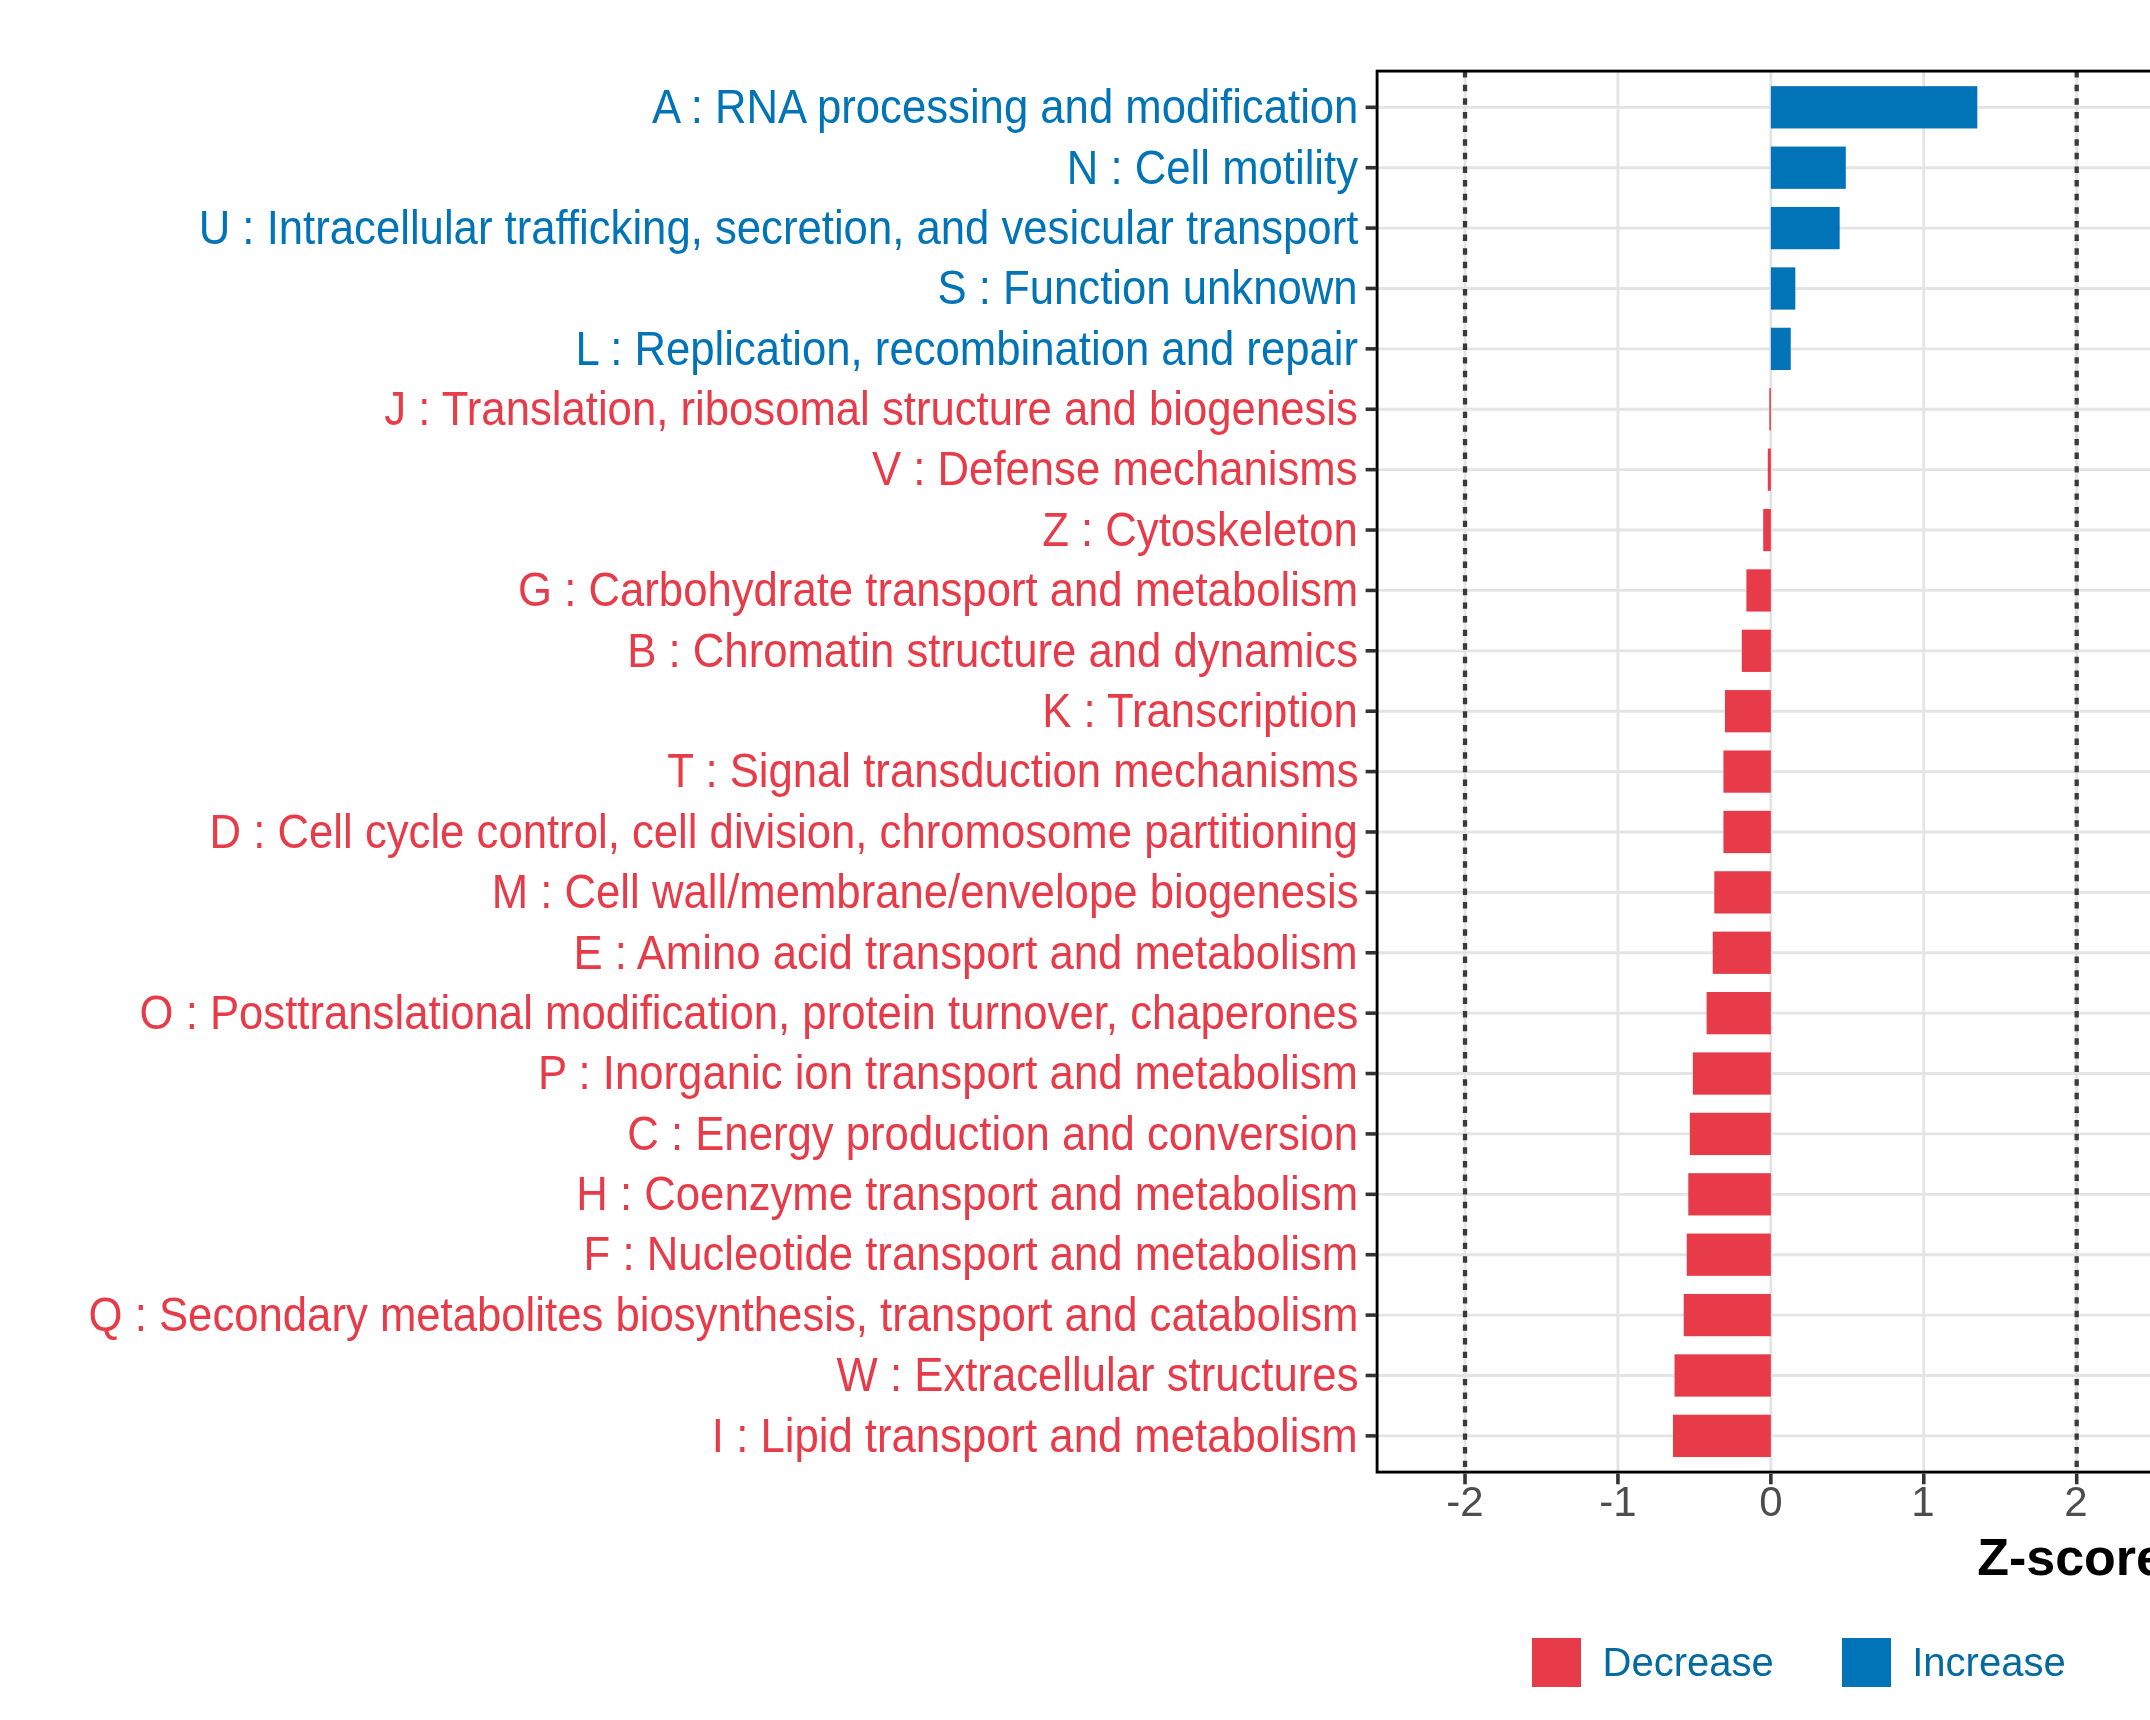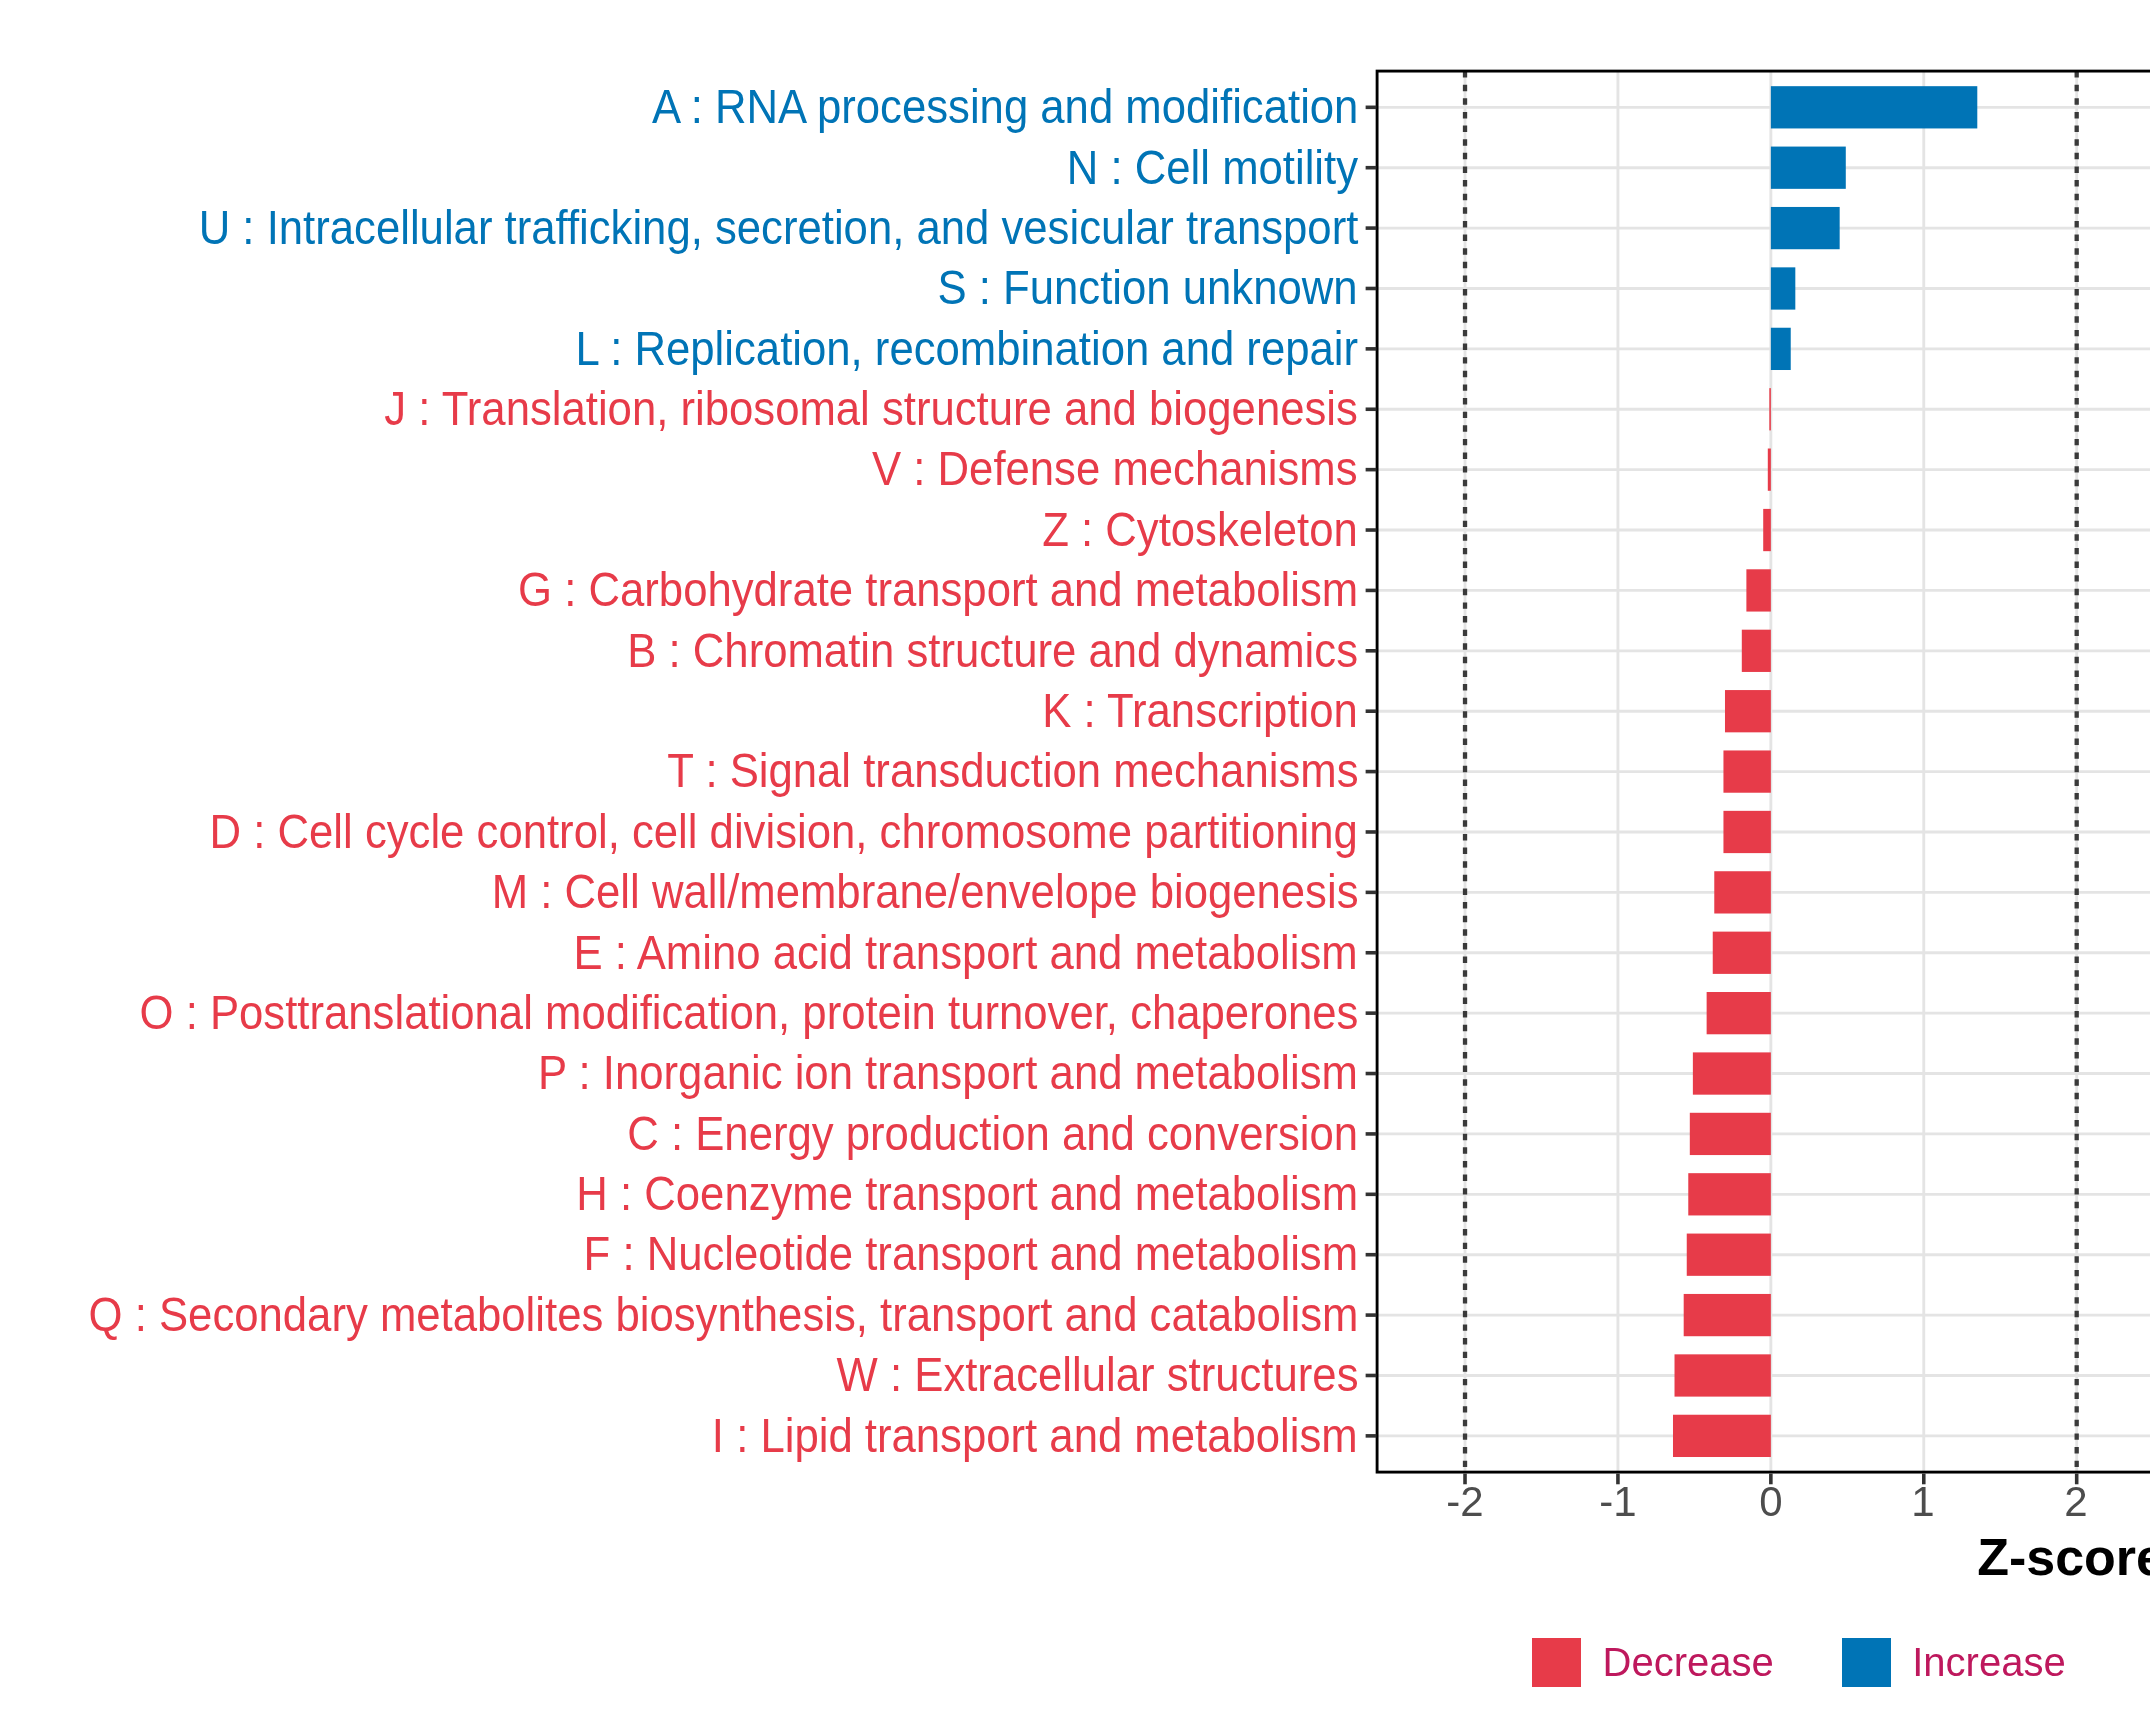--- a/index.html
+++ b/index.html
@@ -46,21 +46,21 @@
     height:49px;
     display:flex;
     align-items:center;
     gap:0;
   }
   .leg-item{display:flex;align-items:center;}
   .leg-swatch{width:49px;height:49px;display:inline-block;}
   .leg-label{
     font-size:40px;
     line-height:49px;
-    color:#be185d;
+    color:#0369a1;
     margin-left:21.5px;
     white-space:nowrap;
   }
   .leg-gap{width:68px;}
 </style>
 </head>
 <body>
 
 <div id="fig">
 

